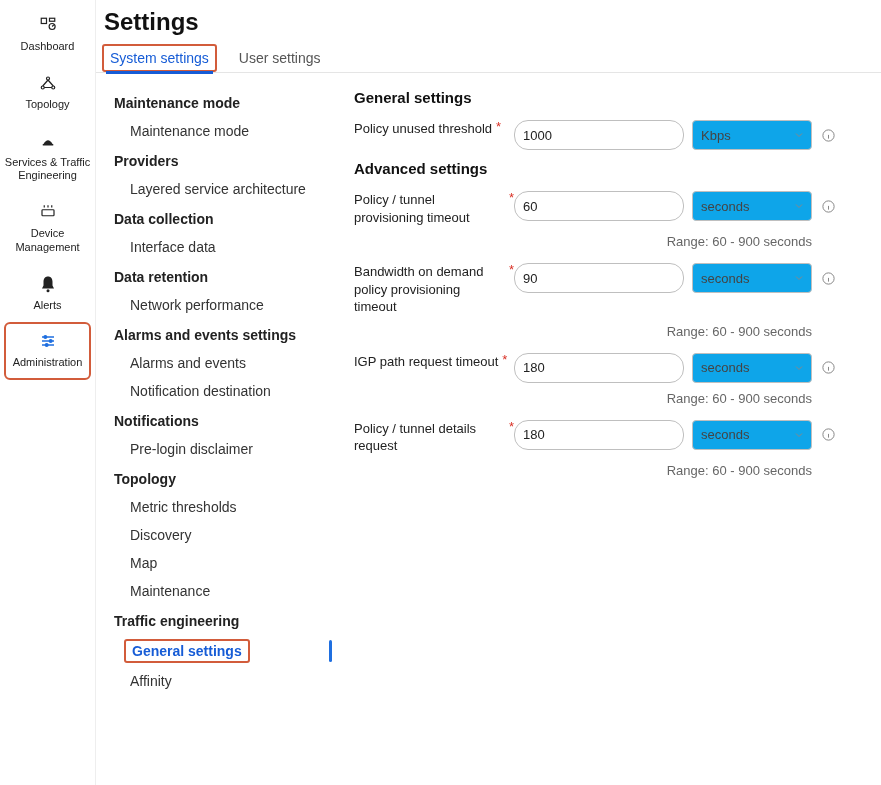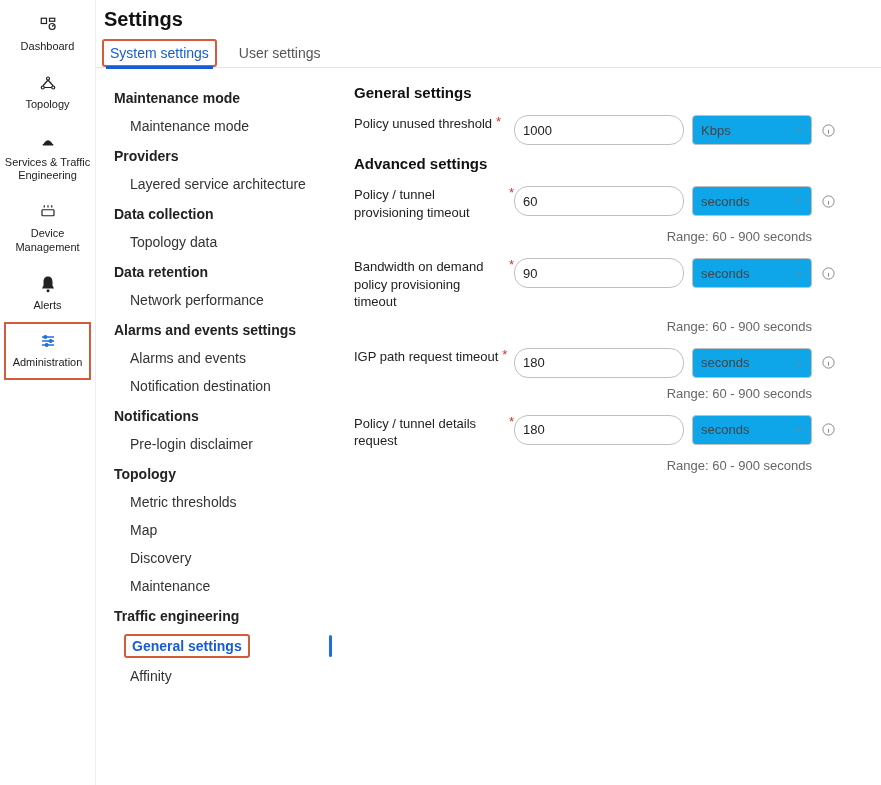--- a/index.html
+++ b/index.html
@@ -4,25 +4,25 @@
 <style>
   * { box-sizing: border-box; margin: 0; padding: 0; font-family: -apple-system, BlinkMacSystemFont, "Segoe UI", Arial, sans-serif; }
   body { width: 881px; height: 785px; background: #fff; overflow: hidden; }
   .app { display: flex; height: 100%; }
 
   
   .rail { width: 96px; border-right: 1px solid #eee; padding-top: 6px; }
   .rail-item { display: flex; flex-direction: column; align-items: center; padding: 8px 4px 10px; cursor: pointer; text-align: center; }
   .rail-item .icon { width: 22px; height: 22px; display: flex; align-items: center; justify-content: center; color: #333; margin-bottom: 4px; }
   .rail-item .lbl { font-size: 11px; color: #222; line-height: 1.25; }
-  .rail-item.admin { border: 2px solid #d25c3b; border-radius: 0; margin: 0 4px; padding: 6px 0 8px; }
+  .rail-item.admin { border: 2px solid #d25c3b; border-radius: 6px; margin: 0 4px; padding: 6px 0 8px; }
 
   
   .main { flex: 1; display: flex; flex-direction: column; }
-  .page-title { font-size: 20px; font-weight: 700; color: #111; padding: 8px 8px 8px 8px; }
+  .page-title { font-size: 24px; font-weight: 700; color: #111; padding: 8px 8px 8px 8px; }
   .tabs { display: flex; gap: 20px; padding: 0 0 0 6px; border-bottom: 1px solid #e5e5e5; }
   .tab { font-size: 14px; color: #555; padding: 6px 2px; cursor: pointer; }
   .tab.active { color: #165cd6; border: 2px solid #d25c3b; border-radius: 3px; padding: 4px 6px; position: relative; }
   .tab.active::after { content:""; position:absolute; left:2px; right:2px; bottom:-4px; height:3px; background:#165cd6; }
 
   .body-cols { display: flex; flex: 1; overflow: hidden; }
 
   
   .sidenav { width: 240px; padding: 14px 10px 0 18px; overflow-y: auto; font-size: 14px; color: #333; }
   .sn-header { font-weight: 700; color: #222; padding: 8px 0 6px; }
@@ -122,32 +122,32 @@
     </div>
 
     <div class="body-cols">
 
       <div class="sidenav">
         <div class="sn-header">Maintenance mode</div>
         <div class="sn-item">Maintenance mode</div>
         <div class="sn-header">Providers</div>
         <div class="sn-item">Layered service architecture</div>
         <div class="sn-header">Data collection</div>
-        <div class="sn-item">Topology data</div>
+        <div class="sn-item">Interface data</div>
         <div class="sn-header">Data retention</div>
         <div class="sn-item">Network performance</div>
         <div class="sn-header">Alarms and events settings</div>
         <div class="sn-item">Alarms and events</div>
         <div class="sn-item">Notification destination</div>
         <div class="sn-header">Notifications</div>
         <div class="sn-item">Pre-login disclaimer</div>
         <div class="sn-header">Topology</div>
         <div class="sn-item">Metric thresholds</div>
+        <div class="sn-item">Discovery</div>
         <div class="sn-item">Map</div>
-        <div class="sn-item">Discovery</div>
         <div class="sn-item">Maintenance</div>
         <div class="sn-header">Traffic engineering</div>
         <div style="position:relative;">
           <div class="sn-item highlight">General settings</div>
           <span class="sn-active-indicator"></span>
         </div>
         <div class="sn-item">Affinity</div>
       </div>
 
       <div class="form">

